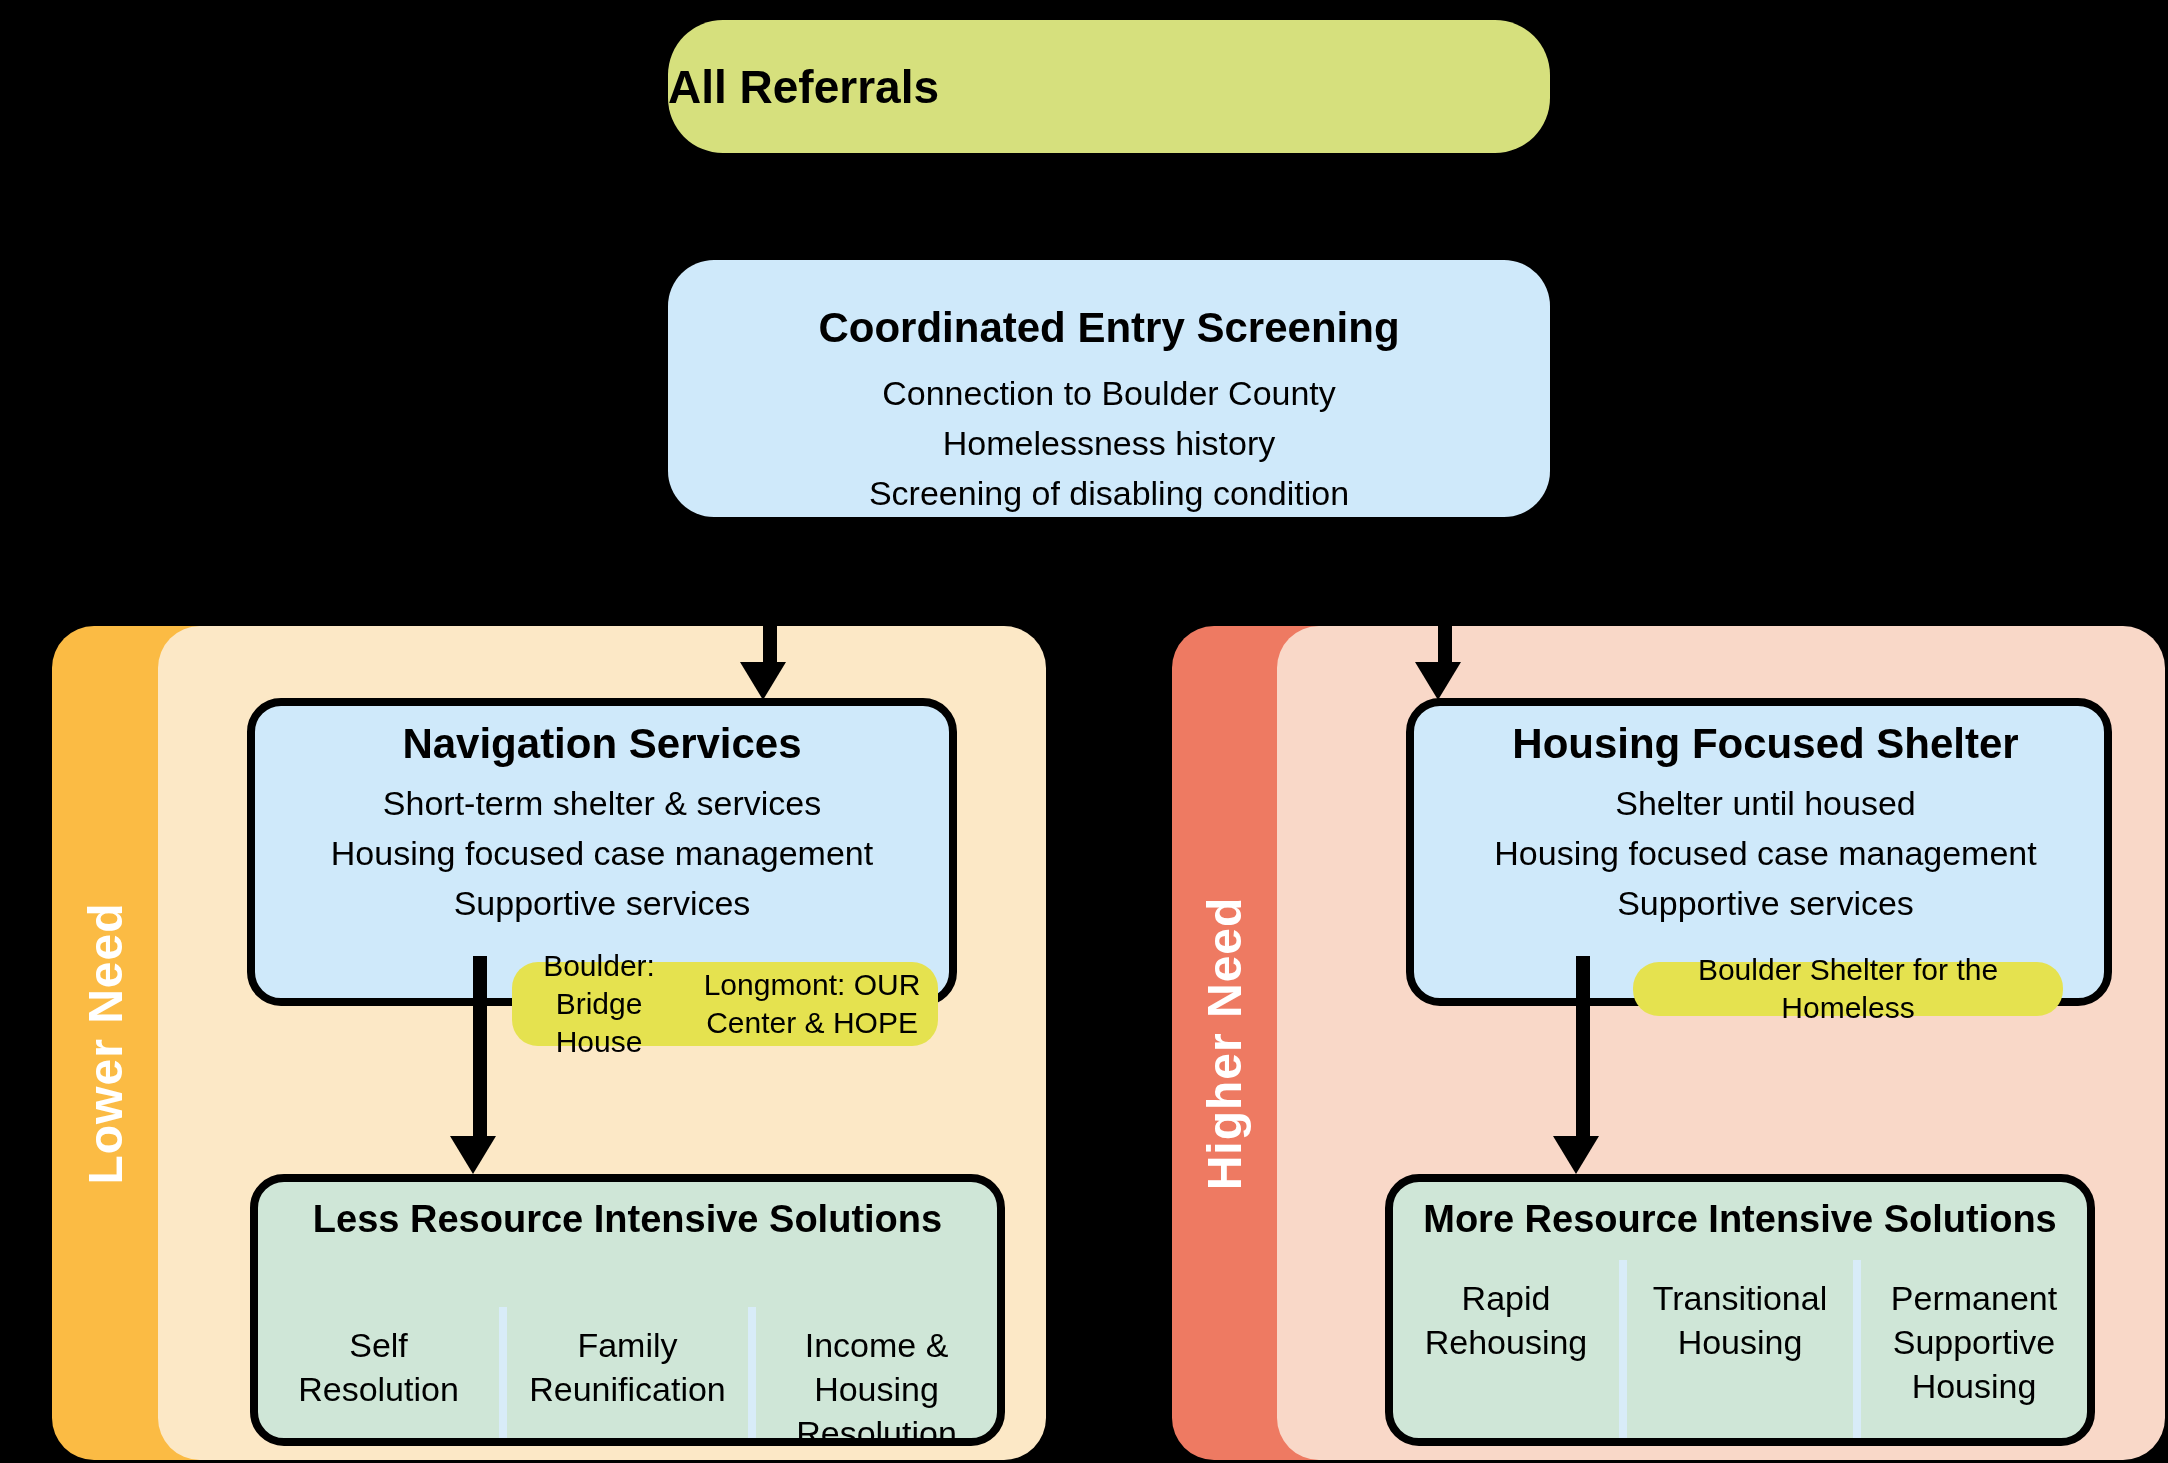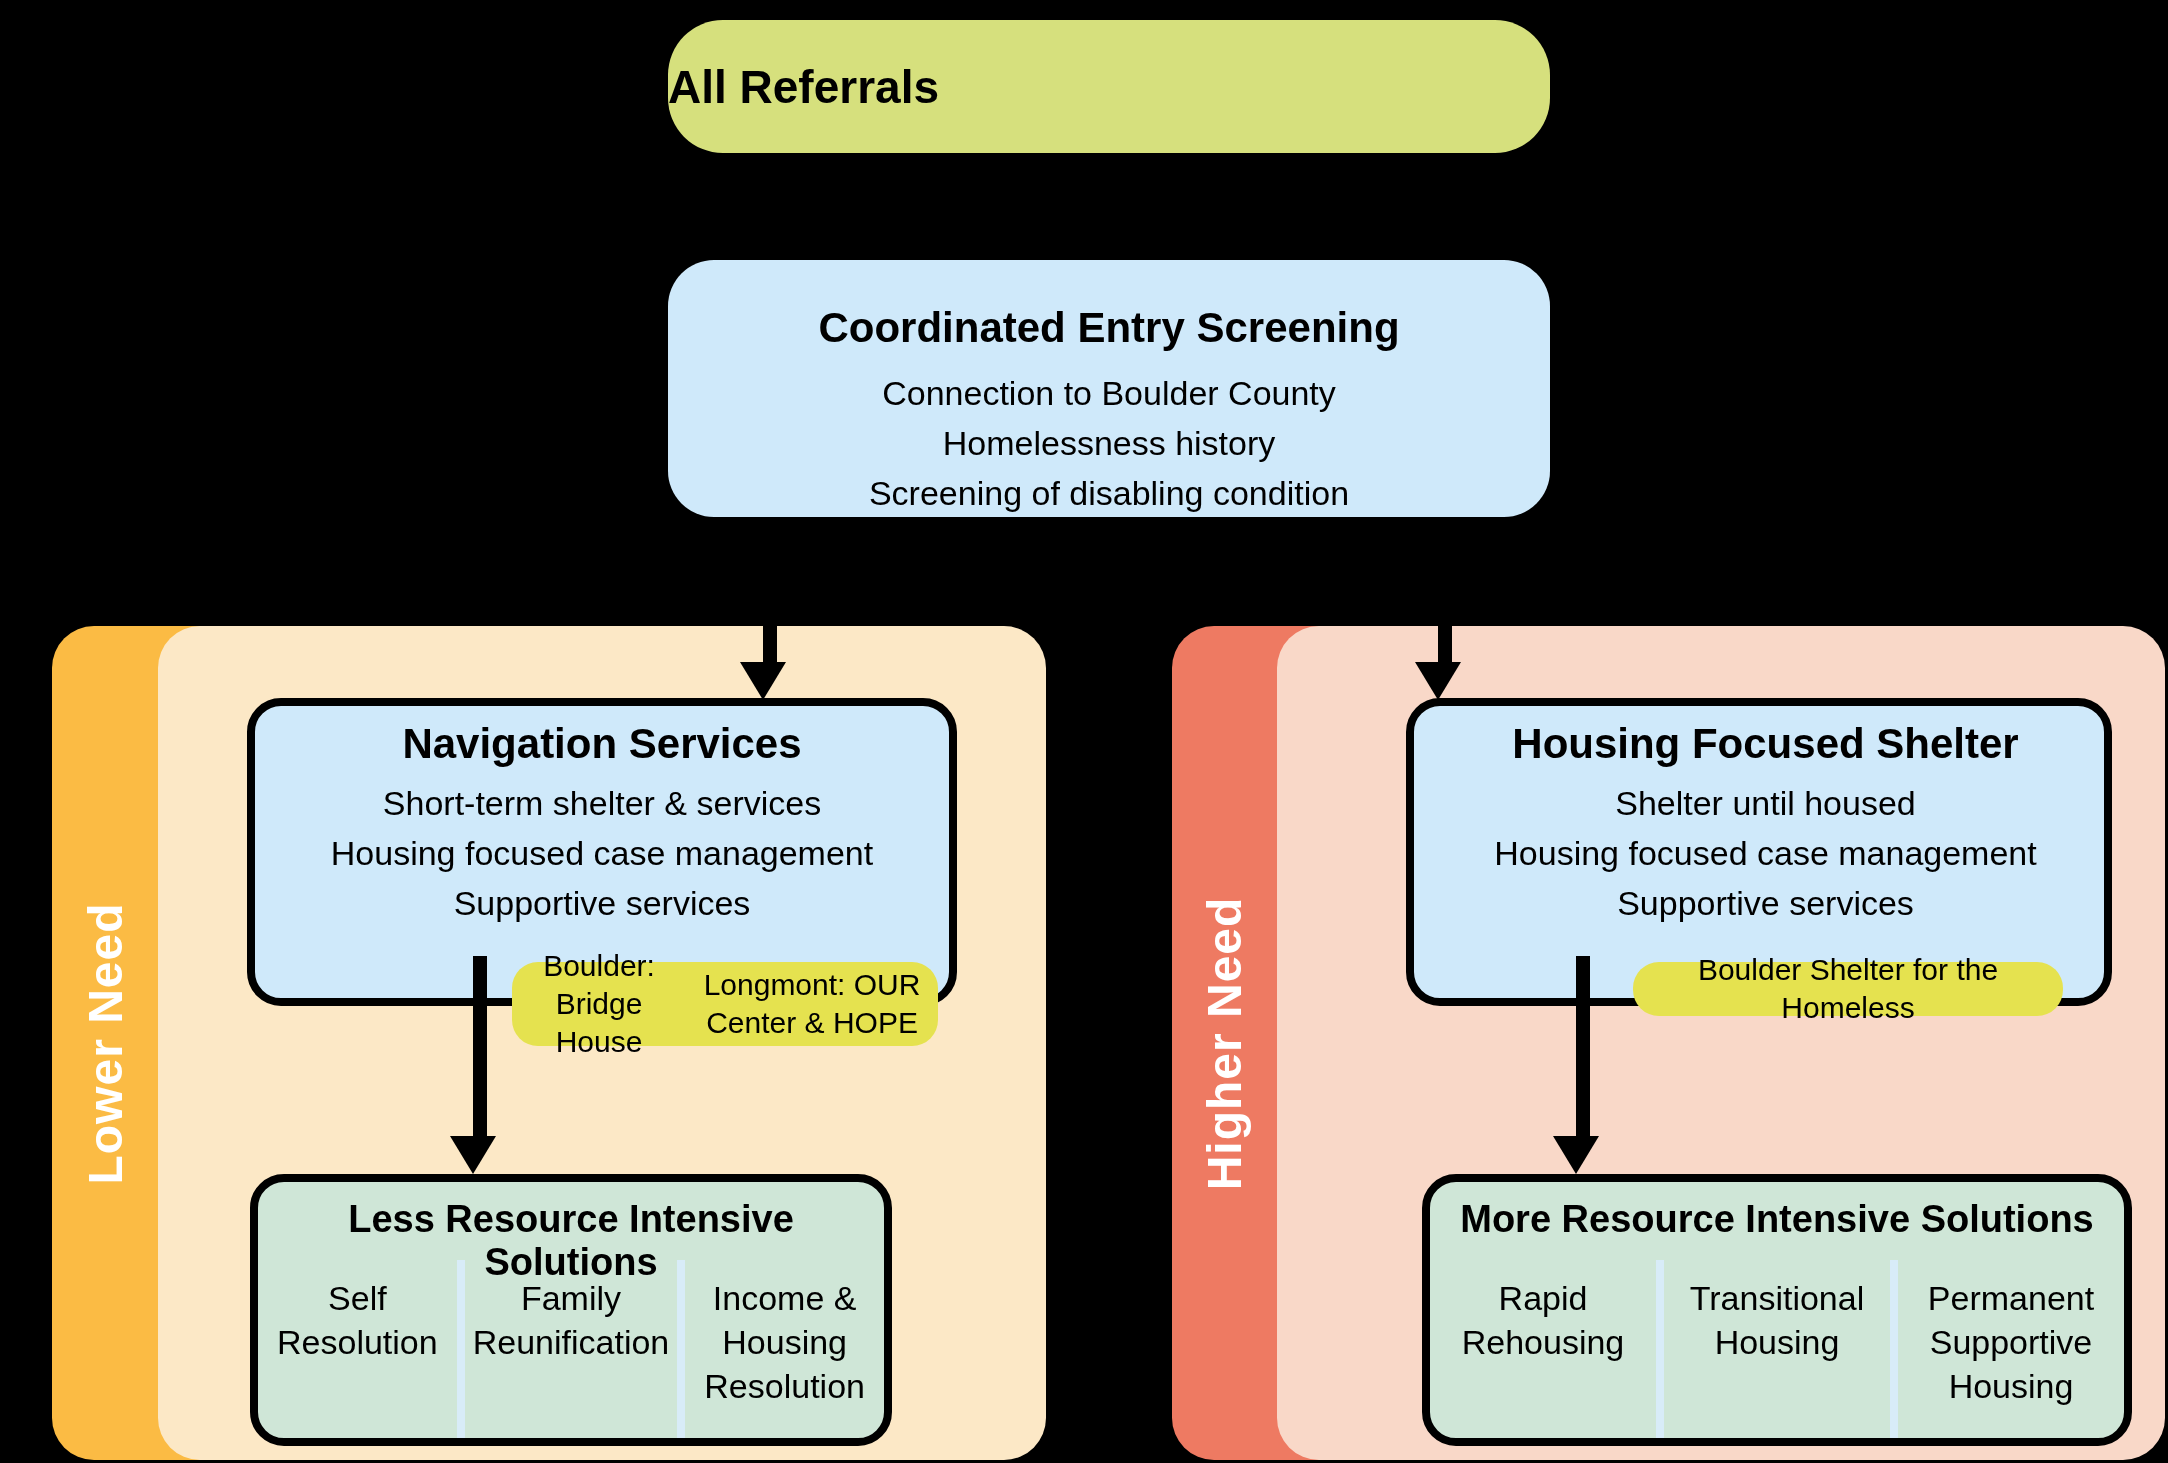--- a/index.html
+++ b/index.html
@@ -59,22 +59,22 @@
     font-size:30px;line-height:38px;
   }
   .provider.lower{left:512px;top:962px;width:426px;height:84px;}
   .provider.higher{left:1633px;top:962px;width:430px;height:54px;}
 
   
   .solutions{
     top:1174px;border:8px solid var(--c-ink);border-radius:34px;background:var(--c-green);
     display:flex;flex-direction:column;overflow:hidden;
   }
-  .solutions.lower{left:250px;width:642px;height:272px;}
-  .solutions.higher{left:1422px;width:710px;height:272px;}
+  .solutions.lower{left:250px;width:755px;height:272px;gap:47px;}
+  .solutions.higher{left:1385px;width:710px;height:272px;}
   .solutions-title{
     flex:0 0 auto;text-align:center;font-size:38px;font-weight:bold;padding-top:16px;height:62px;
   }
   .solution-cols{flex:1;display:flex;align-items:stretch;}
   .solution-col{
     flex:1;text-align:center;padding:16px 8px 0 8px;font-size:34px;line-height:44px;
   }
   .col-divider{flex:0 0 8px;background:var(--c-divider);}
 
   

